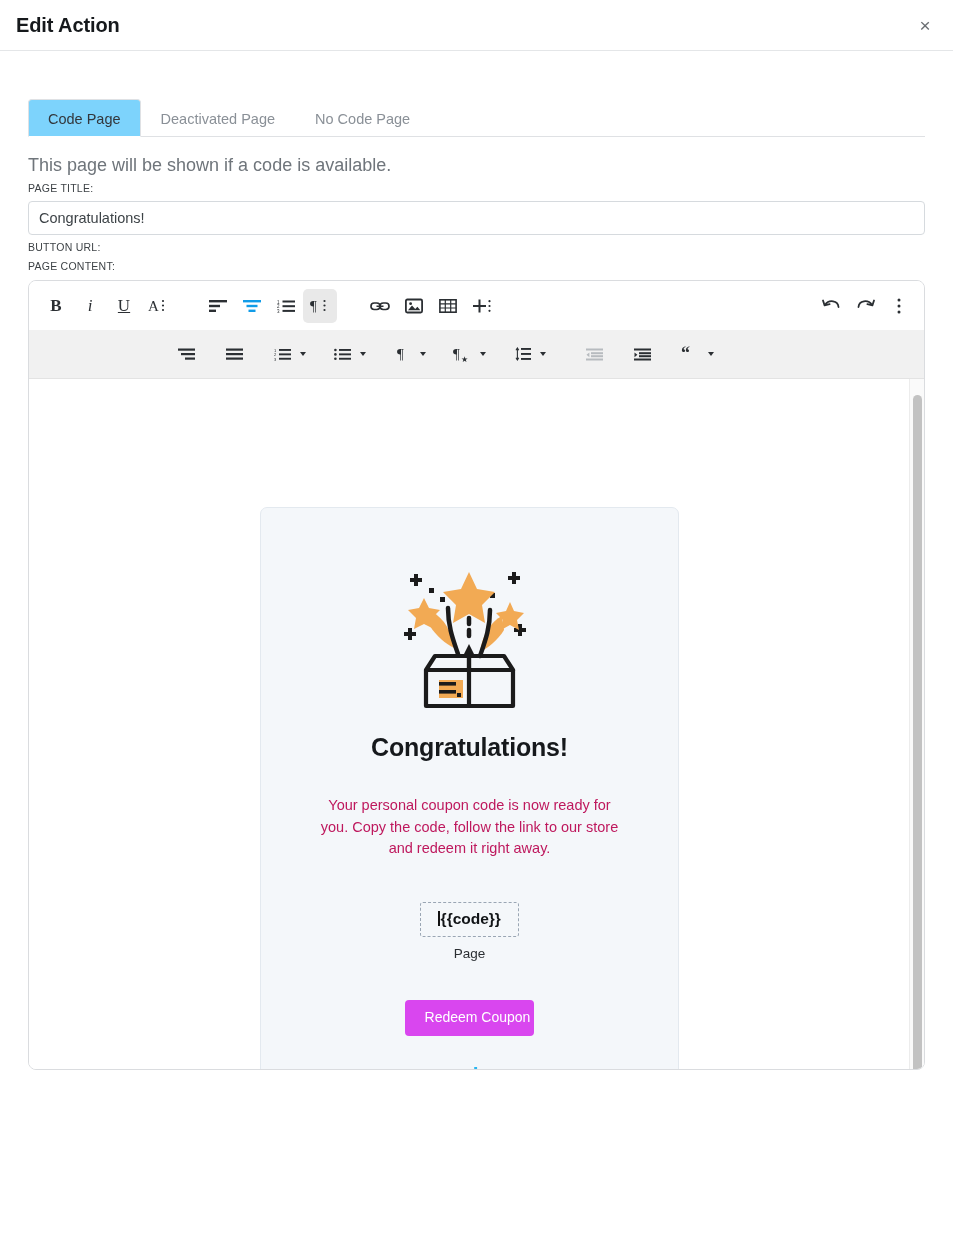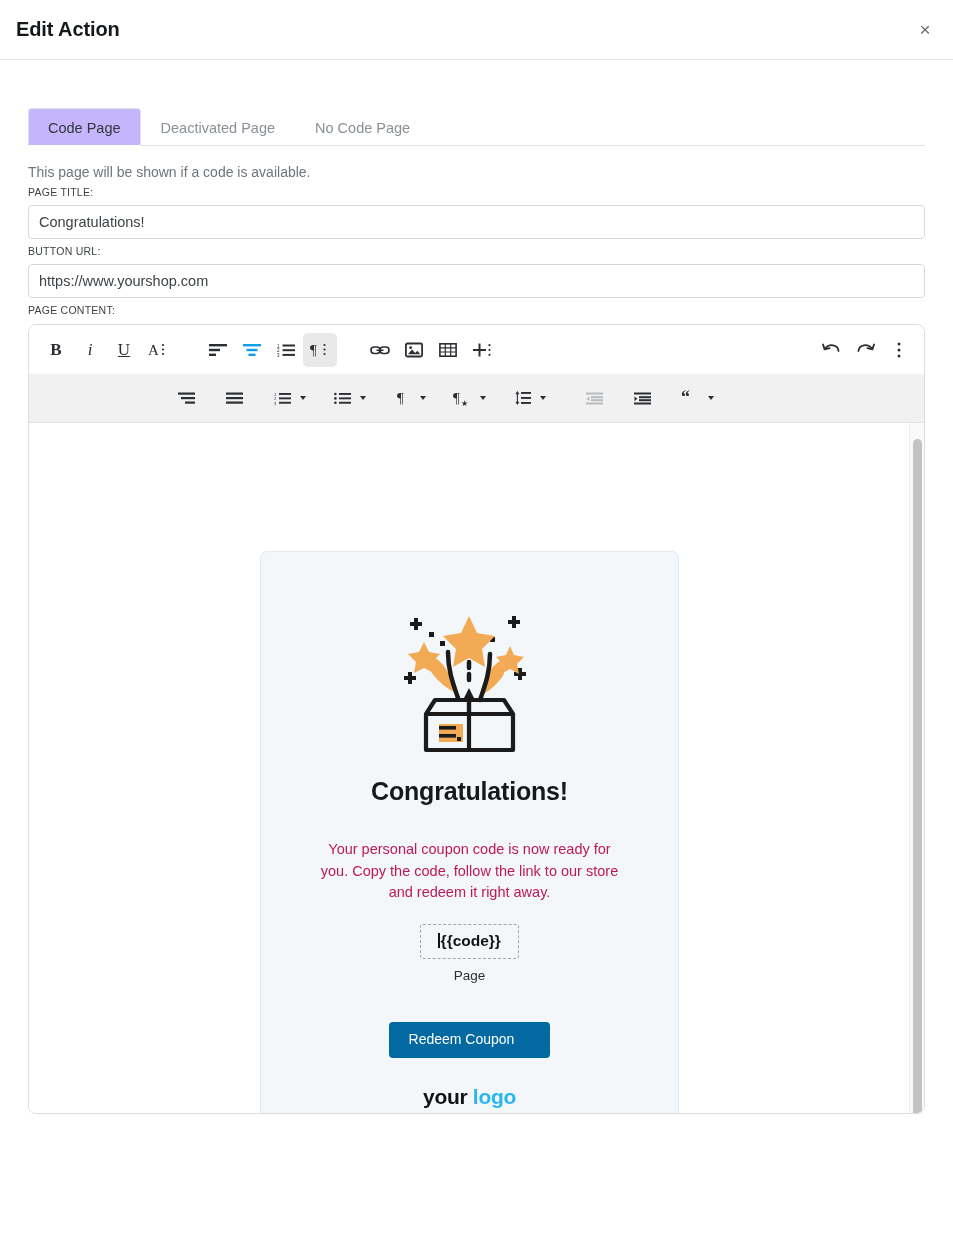--- a/index.html
+++ b/index.html
@@ -7,21 +7,21 @@
     margin: 0; padding: 0;
     width: 953px; height: 1240px;
     background: #ffffff;
     font-family: "Liberation Sans", sans-serif;
     overflow: hidden;
   }
 
   
   .modal-header {
     position: relative;
-    height: 60px;
+    height: 51px;
     border-bottom: 1px solid #e4e6e8;
     display: flex;
     align-items: center;
     padding: 0 16px;
   }
   .modal-title {
     font-size: 20px;
     font-weight: bold;
     color: #16191c;
     letter-spacing: -0.1px;
@@ -58,29 +58,29 @@
     border: 1px solid transparent;
     border-bottom: none;
     position: relative;
     top: 1px;
     background: transparent;
     line-height: 18px;
     font-family: "Liberation Sans", sans-serif;
   }
   .tab.active {
     color: #32373c;
-    background: #c4b5fd;
+    background: #7dd3fc;
     border-color: #dfe1e4;
     border-top-left-radius: 4px;
     border-top-right-radius: 4px;
     border-bottom: 1px solid #ffffff;
   }
 
   .hint {
-    font-size: 14px;
+    font-size: 18px;
     color: #6f757b;
     margin-top: 18px;
   }
 
   
   .field-label {
     font-size: 10.5px;
     color: #3d4246;
     letter-spacing: 0.25px;
     margin-top: 6px;
@@ -192,21 +192,21 @@
     margin-top: 22px;
     letter-spacing: -0.2px;
   }
   .card-para {
     font-size: 14.5px;
     color: #be185d;
     line-height: 21.5px;
     margin-top: 33px;
     padding: 0 52px;
   }
-  .code-wrap { margin-top: 20px; }
+  .code-wrap { margin-top: 42px; }
   .code-box {
     display: inline-block;
     border: 1.5px dashed #9aa6b4;
     border-radius: 3px;
     padding: 7px 17px 8px 17px;
     font-size: 15.5px;
     font-weight: bold;
     color: #111417;
     position: relative;
     font-family: "Liberation Sans", sans-serif;
@@ -220,24 +220,24 @@
     margin-right: 1px;
   }
   .copy-label {
     font-size: 13.5px;
     color: #2b2f33;
     margin-top: 9px;
   }
   .redeem-btn {
     display: inline-block;
     margin-top: 39px;
-    background: #0369a1;
+    background: #d946ef;
     color: #ffffff;
     font-size: 14px;
-    padding: 10px 36px 11px 20px;
+    padding: 10px 4px 11px 20px;
     border-radius: 4px;
     border: none;
     cursor: pointer;
     font-family: "Liberation Sans", sans-serif;
     line-height: 15px;
   }
   .logo {
     margin-top: 27px;
     font-size: 21px;
     font-weight: bold;
@@ -265,21 +265,20 @@
   </div>
 
   <div class="hint">This page will be shown if a code is available.</div>
 
   
   <div class="field-label">PAGE TITLE:</div>
   <input class="text-input" type="text" value="Congratulations!" style="">
 
   
   <div class="field-label">BUTTON URL:</div>
-  <input class="text-input" type="text" value="https://www.yourshop.com" style="">
 
   
   <div class="field-label">PAGE CONTENT:</div>
 
   <div class="editor">
 
     <div class="toolbar-row1">
       <div class="tb-btn" style="font-weight:bold;font-size:17px;font-family:'Liberation Serif',serif;">B</div>
       <div class="tb-btn" style="font-style:italic;font-size:17px;font-family:'Liberation Serif',serif;">i</div>
       <div class="tb-btn" style="font-size:17px;text-decoration:underline;font-family:'Liberation Serif',serif;">U</div>

